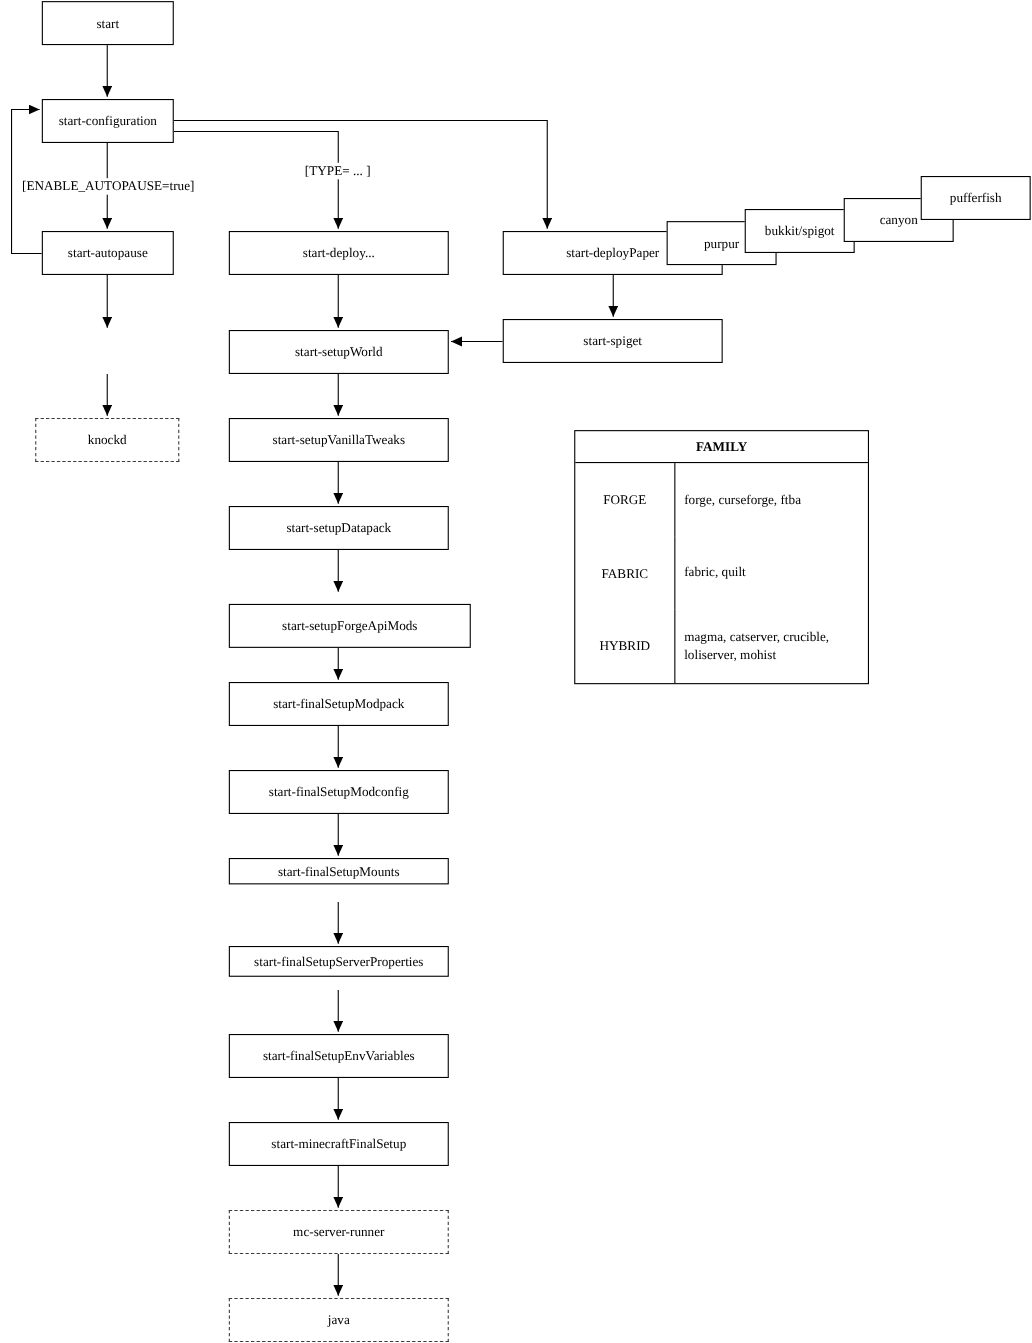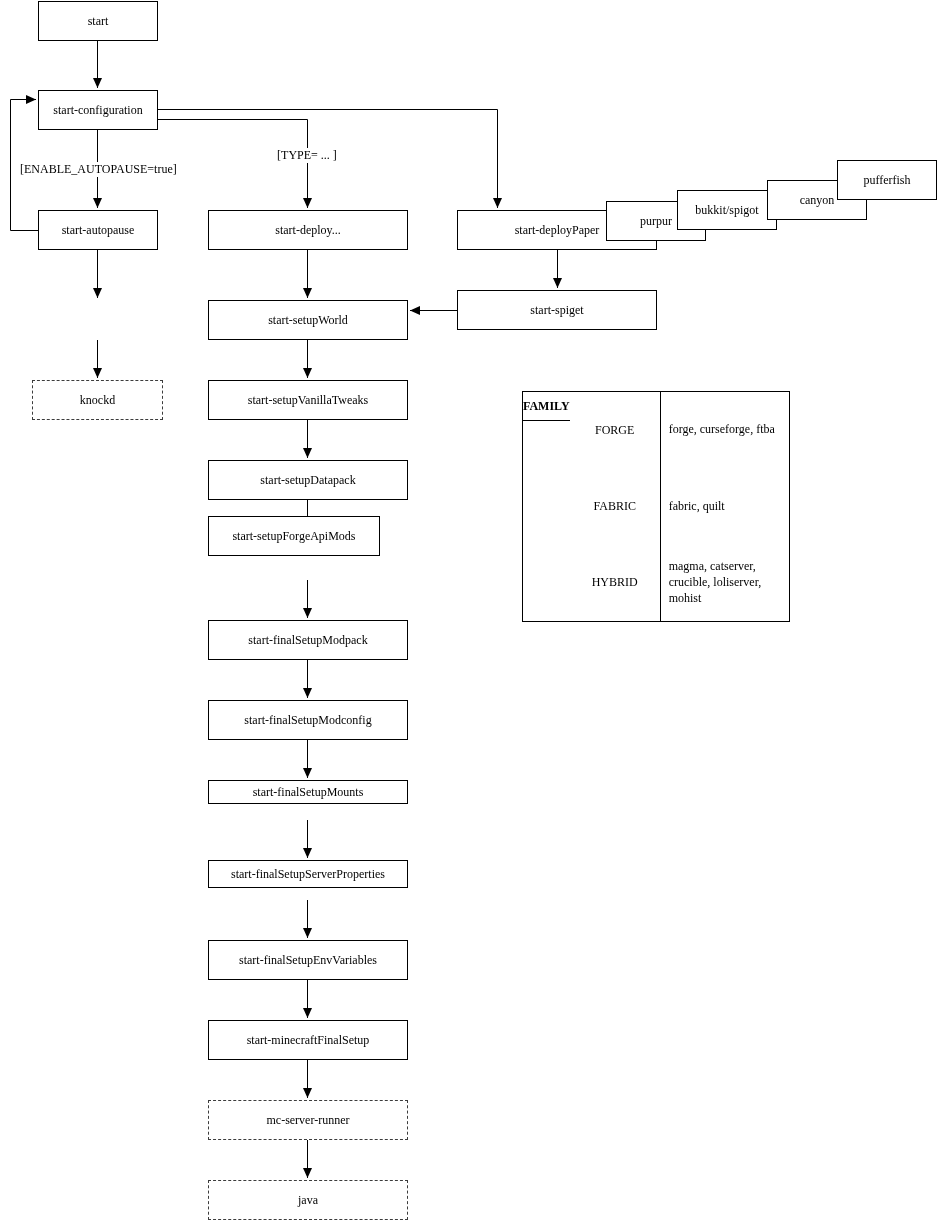--- a/index.html
+++ b/index.html
@@ -21,21 +21,21 @@
   }
   .node.dashed{border:1px dashed #3c3c3c;}
   .edge-label{
     position:absolute;background:#ffffff;
     text-align:center;z-index:5;line-height:15px;height:15px;
   }
   
   #family-table{
     position:absolute;left:522px;top:391px;width:268px;height:231px;
     box-sizing:border-box;border:1px solid #000;background:#fff;z-index:2;
-    display:flex;flex-direction:row;
+    display:flex;flex-direction:column;
   }
   #family-header{
     height:28px;flex:0 0 28px;border-bottom:1px solid #000;
     display:flex;align-items:center;justify-content:center;
     font-weight:bold;
   }
   #family-body{flex:1;display:flex;flex-direction:column;}
   .family-row{flex:1;display:flex;}
   .family-cell-name{
     width:91px;flex:0 0 91px;border-right:1px solid #000;box-sizing:border-box;
@@ -84,21 +84,21 @@
 
   <div class="node" style="left:38px;top:1px;width:120px;height:40px">start</div>
   <div class="node" style="left:38px;top:90px;width:120px;height:40px">start-configuration</div>
   <div class="node" style="left:38px;top:210px;width:120px;height:40px">start-autopause</div>
   <div class="node dashed" style="left:32px;top:380px;width:131px;height:40px">knockd</div>
 
   <div class="node" style="left:208px;top:210px;width:200px;height:40px">start-deploy...</div>
   <div class="node" style="left:208px;top:300px;width:200px;height:40px">start-setupWorld</div>
   <div class="node" style="left:208px;top:380px;width:200px;height:40px">start-setupVanillaTweaks</div>
   <div class="node" style="left:208px;top:460px;width:200px;height:40px">start-setupDatapack</div>
-  <div class="node" style="left:208px;top:516px;width:172px;height:40px">start-setupForgeApiMods</div>
+  <div class="node" style="left:208px;top:549px;width:220px;height:40px">start-setupForgeApiMods</div>
   <div class="node" style="left:208px;top:620px;width:200px;height:40px">start-finalSetupModpack</div>
   <div class="node" style="left:208px;top:700px;width:200px;height:40px">start-finalSetupModconfig</div>
   <div class="node" style="left:208px;top:780px;width:200px;height:24px">start-finalSetupMounts</div>
   <div class="node" style="left:208px;top:860px;width:200px;height:28px">start-finalSetupServerProperties</div>
   <div class="node" style="left:208px;top:940px;width:200px;height:40px">start-finalSetupEnvVariables</div>
   <div class="node" style="left:208px;top:1020px;width:200px;height:40px">start-minecraftFinalSetup</div>
   <div class="node dashed" style="left:208px;top:1100px;width:200px;height:40px">mc-server-runner</div>
   <div class="node dashed" style="left:208px;top:1180px;width:200px;height:40px">java</div>
 
   <div class="node" style="left:457px;top:210px;width:200px;height:40px;z-index:2">start-deployPaper</div>

